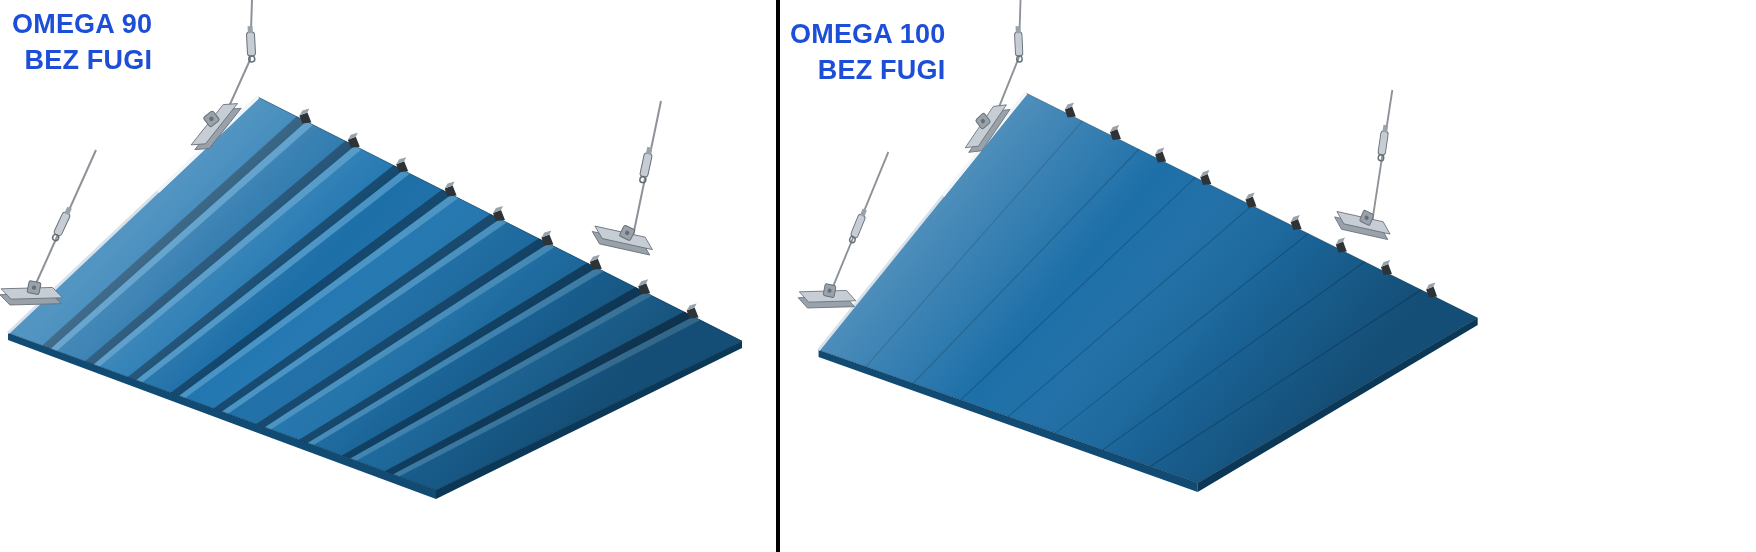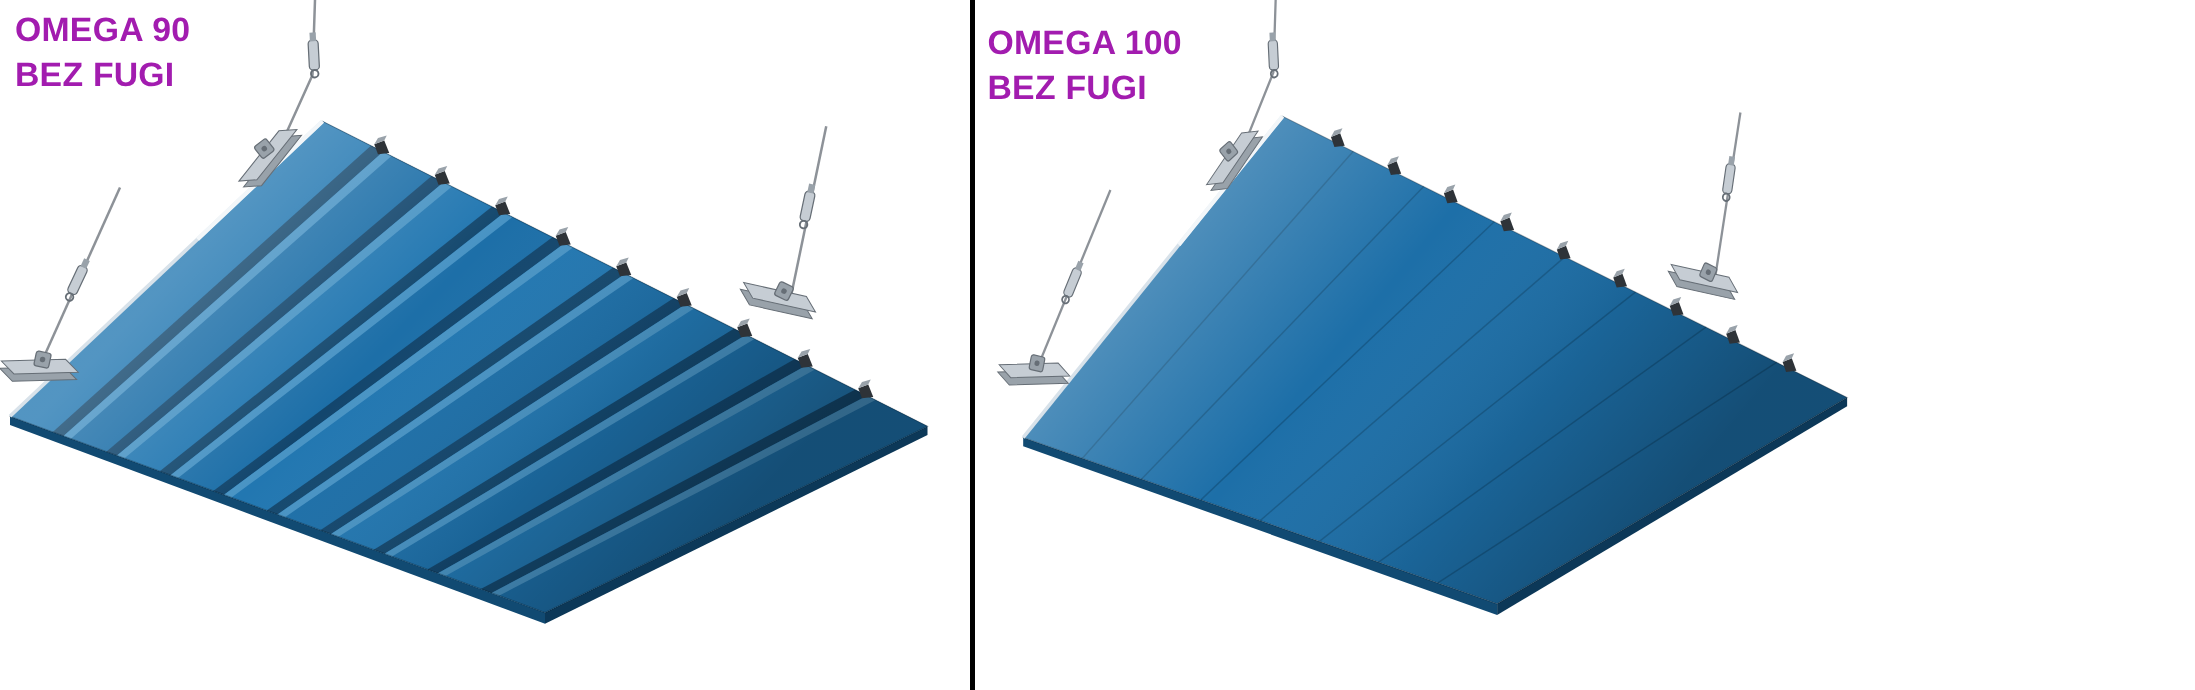--- a/index.html
+++ b/index.html
@@ -11,22 +11,23 @@
   }
   .figure { display: flex; width: 1756px; height: 552px; background: #ffffff; overflow: hidden; }
   .panel { position: relative; height: 552px; background: #ffffff; }
   .panel-left { width: 776px; }
   .panel-right { width: 896px; }
   .divider { width: 4px; height: 552px; background: #000000; flex: 0 0 auto; }
   .panel svg { position: absolute; left: 0; top: 0; width: 100%; height: 100%; display: block; }
   .panel-title {
     position: absolute; z-index: 2;
     font-weight: bold; font-size: 27px; line-height: 1.35;
-    color: #a21caf; letter-spacing: 0.2px;
+    color: #1d4ed8; letter-spacing: 0.2px;
     font-family: "Liberation Sans", sans-serif;
+    text-align: right;
   }
   .panel-left  .panel-title { top: 6px;  left: 12px; }
   .panel-right .panel-title { top: 16px; left: 10px; }
 </style>
 </head>
 <body>
 
 <div class="figure">
 
   <section class="panel panel-left">

